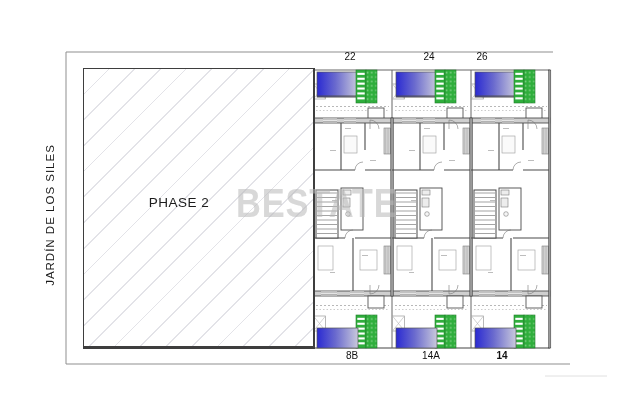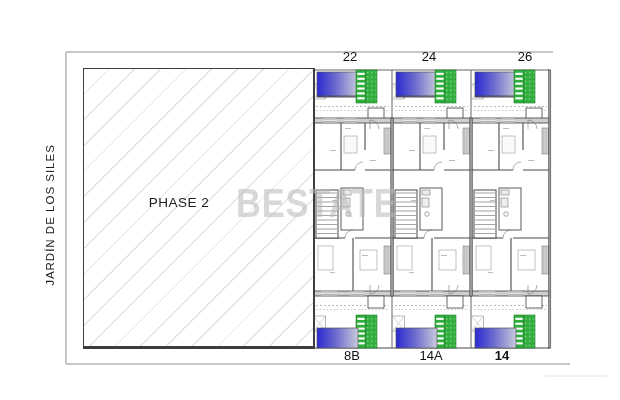--- a/index.html
+++ b/index.html
@@ -22,21 +22,21 @@
     border:1px solid #3e3e3e;
     border-right-width:2px;
     border-bottom-width:3px;
   }
   .phase-label{
     position:absolute;left:83px;top:195px;width:160px;
     text-align:center;font-size:13.5px;color:#1c1c1c;letter-spacing:0.5px;margin-left:16px;
   }
   .unit-label{
     position:absolute;width:44px;height:14px;line-height:14px;
-    text-align:center;font-size:13px;color:#111;
+    text-align:center;font-size:10px;color:#111;
   }
   .watermark{
     position:absolute;left:236px;top:182px;height:42px;line-height:42px;
     font-size:41px;font-weight:bold;letter-spacing:1px;
     color:var(--watermark-gray);opacity:0.55;
     transform:scaleX(0.84);transform-origin:left center;
     white-space:nowrap;pointer-events:none;
   }
   svg{position:absolute;left:0;top:0;}
 </style>
@@ -193,20 +193,20 @@
     <rect x="548.6" y="70" width="2.2" height="278" style="fill:var(--wall-fill)" stroke="#333" stroke-width="0.5"></rect>
   </svg>
 
   <div class="phase-area"></div>
   <div class="phase-label">PHASE 2</div>
 
   <div class="street-label">JARDÍN DE LOS SILES</div>
 
   <div class="unit-label" style="left:328px;top:50px;">22</div>
   <div class="unit-label" style="left:407px;top:50px;text-align:center;">24</div>
-  <div class="unit-label" style="left:503px;top:50px;">26</div>
+  <div class="unit-label" style="left:460px;top:50px;">26</div>
 
   <div class="unit-label" style="left:330px;top:349px;">8B</div>
   <div class="unit-label" style="left:409px;top:349px;">14A</div>
   <div class="unit-label" style="left:480px;top:349px;font-weight:bold;">14</div>
 
   <div class="watermark">BESTATE</div>
 </div>
 
 </body></html>

